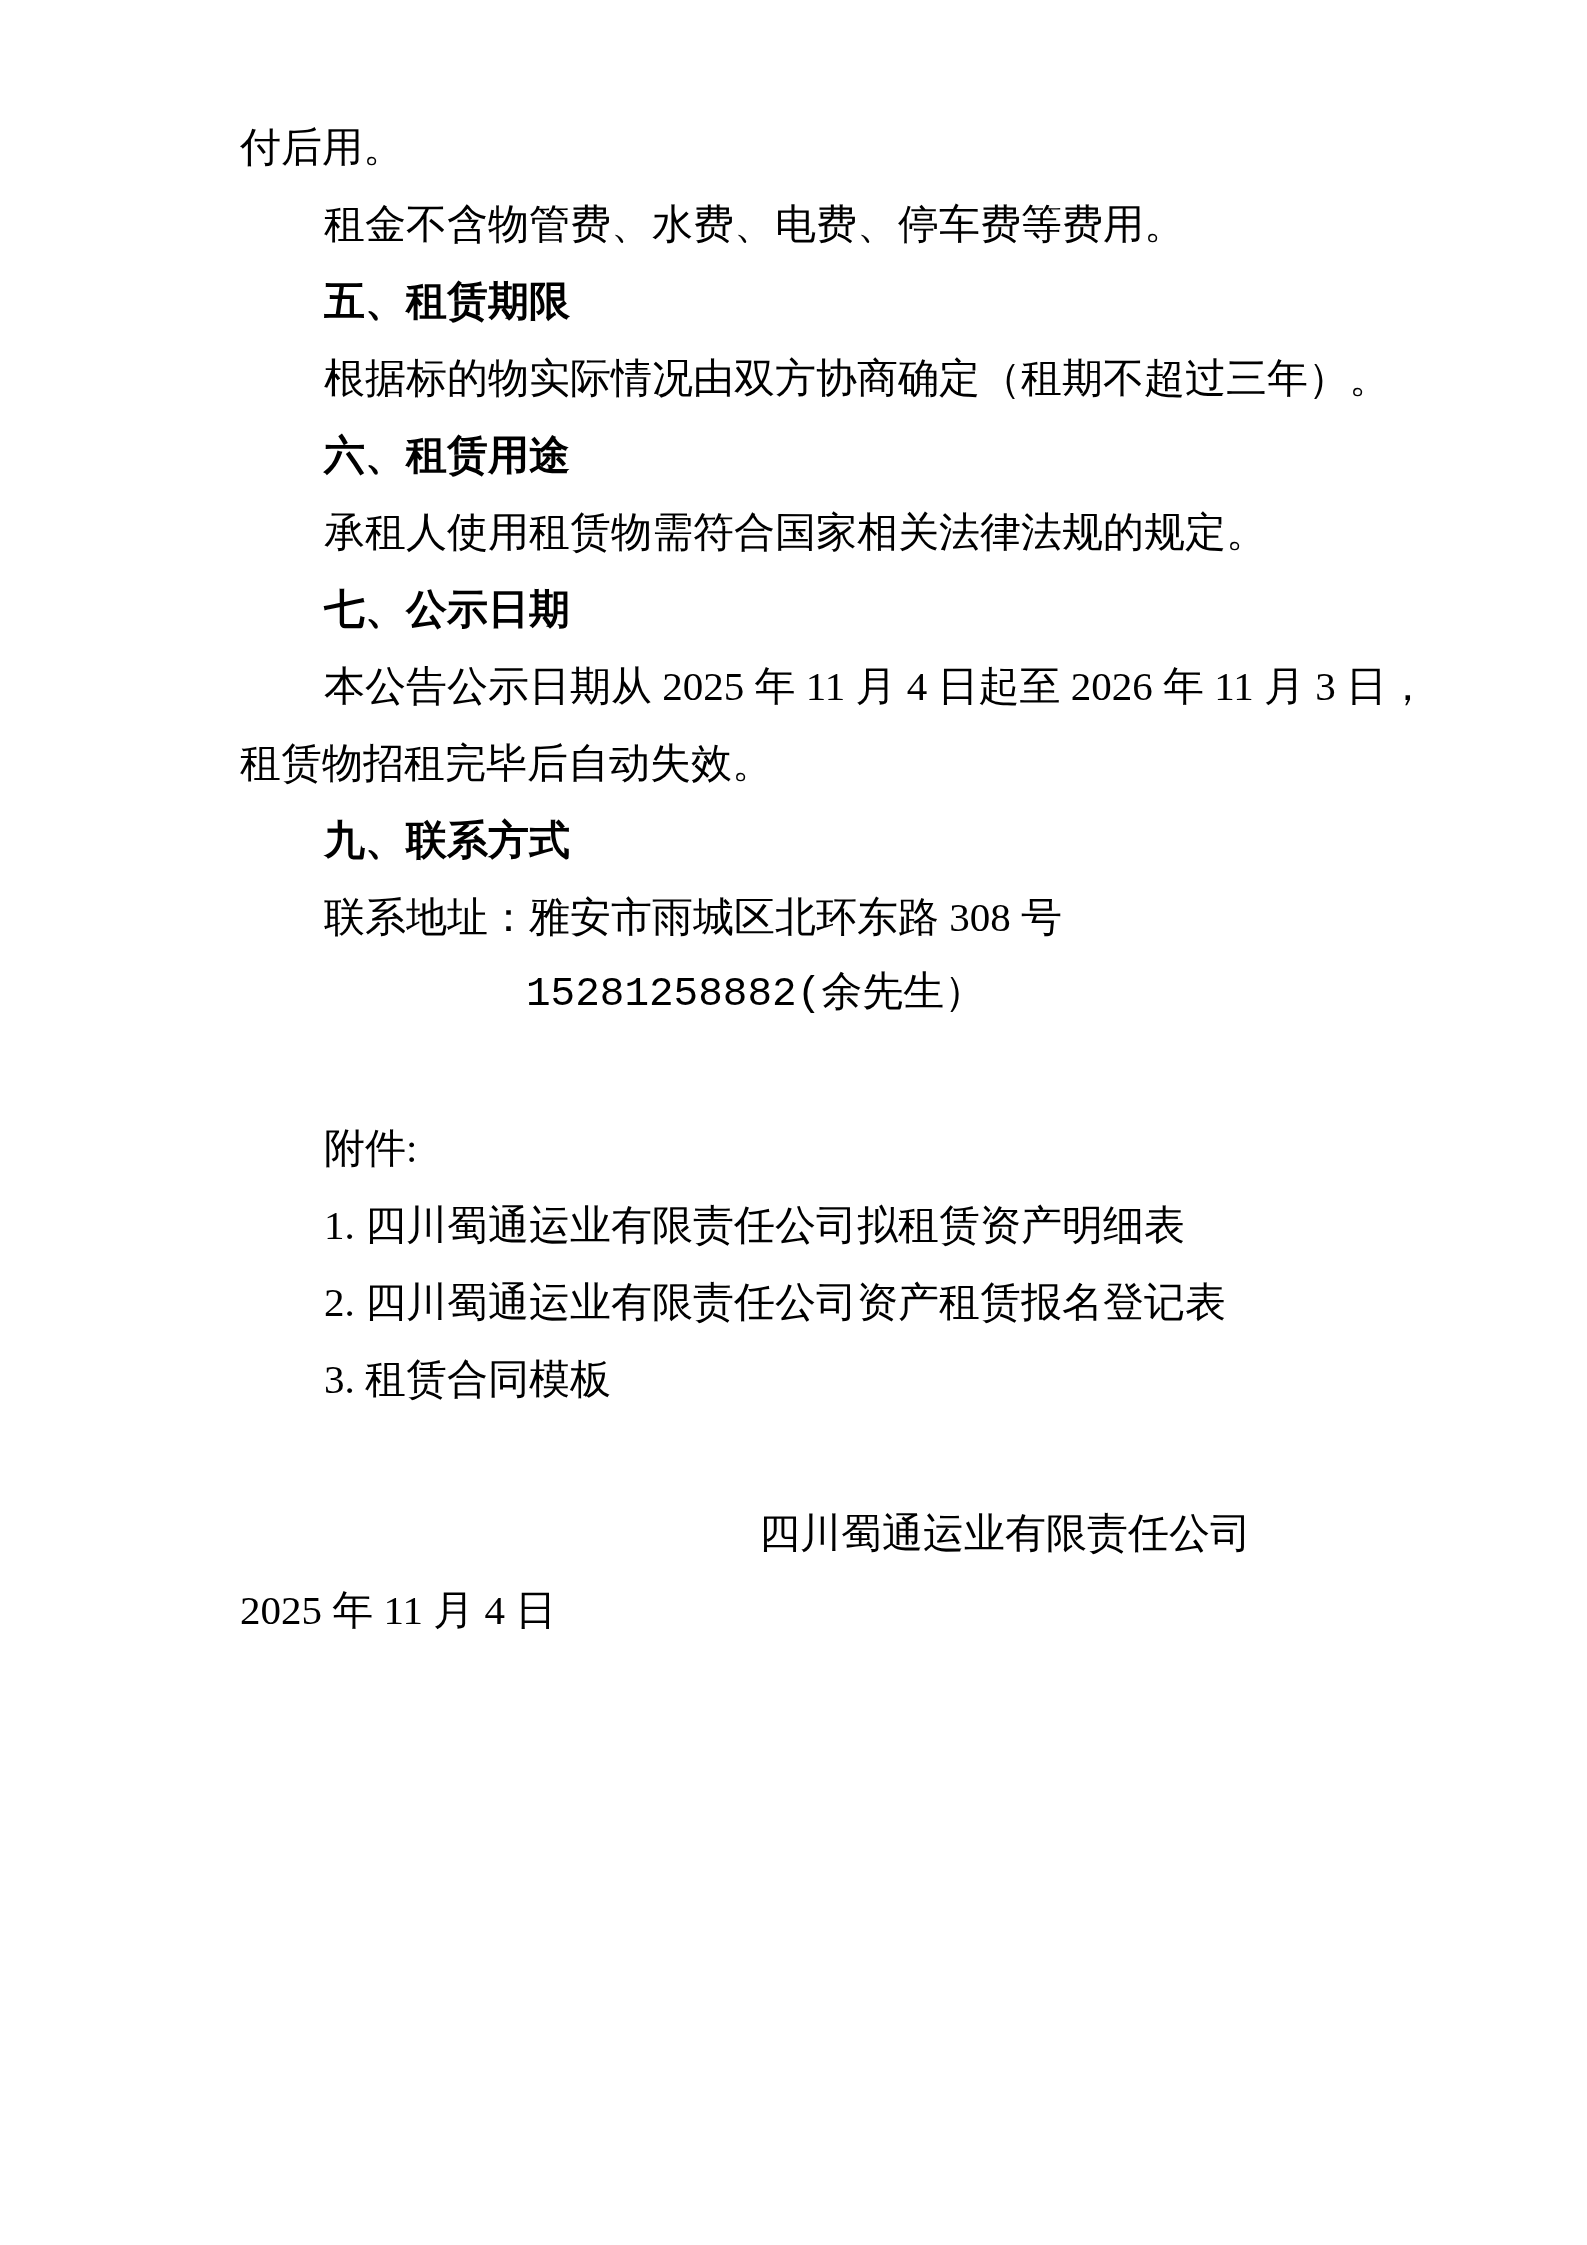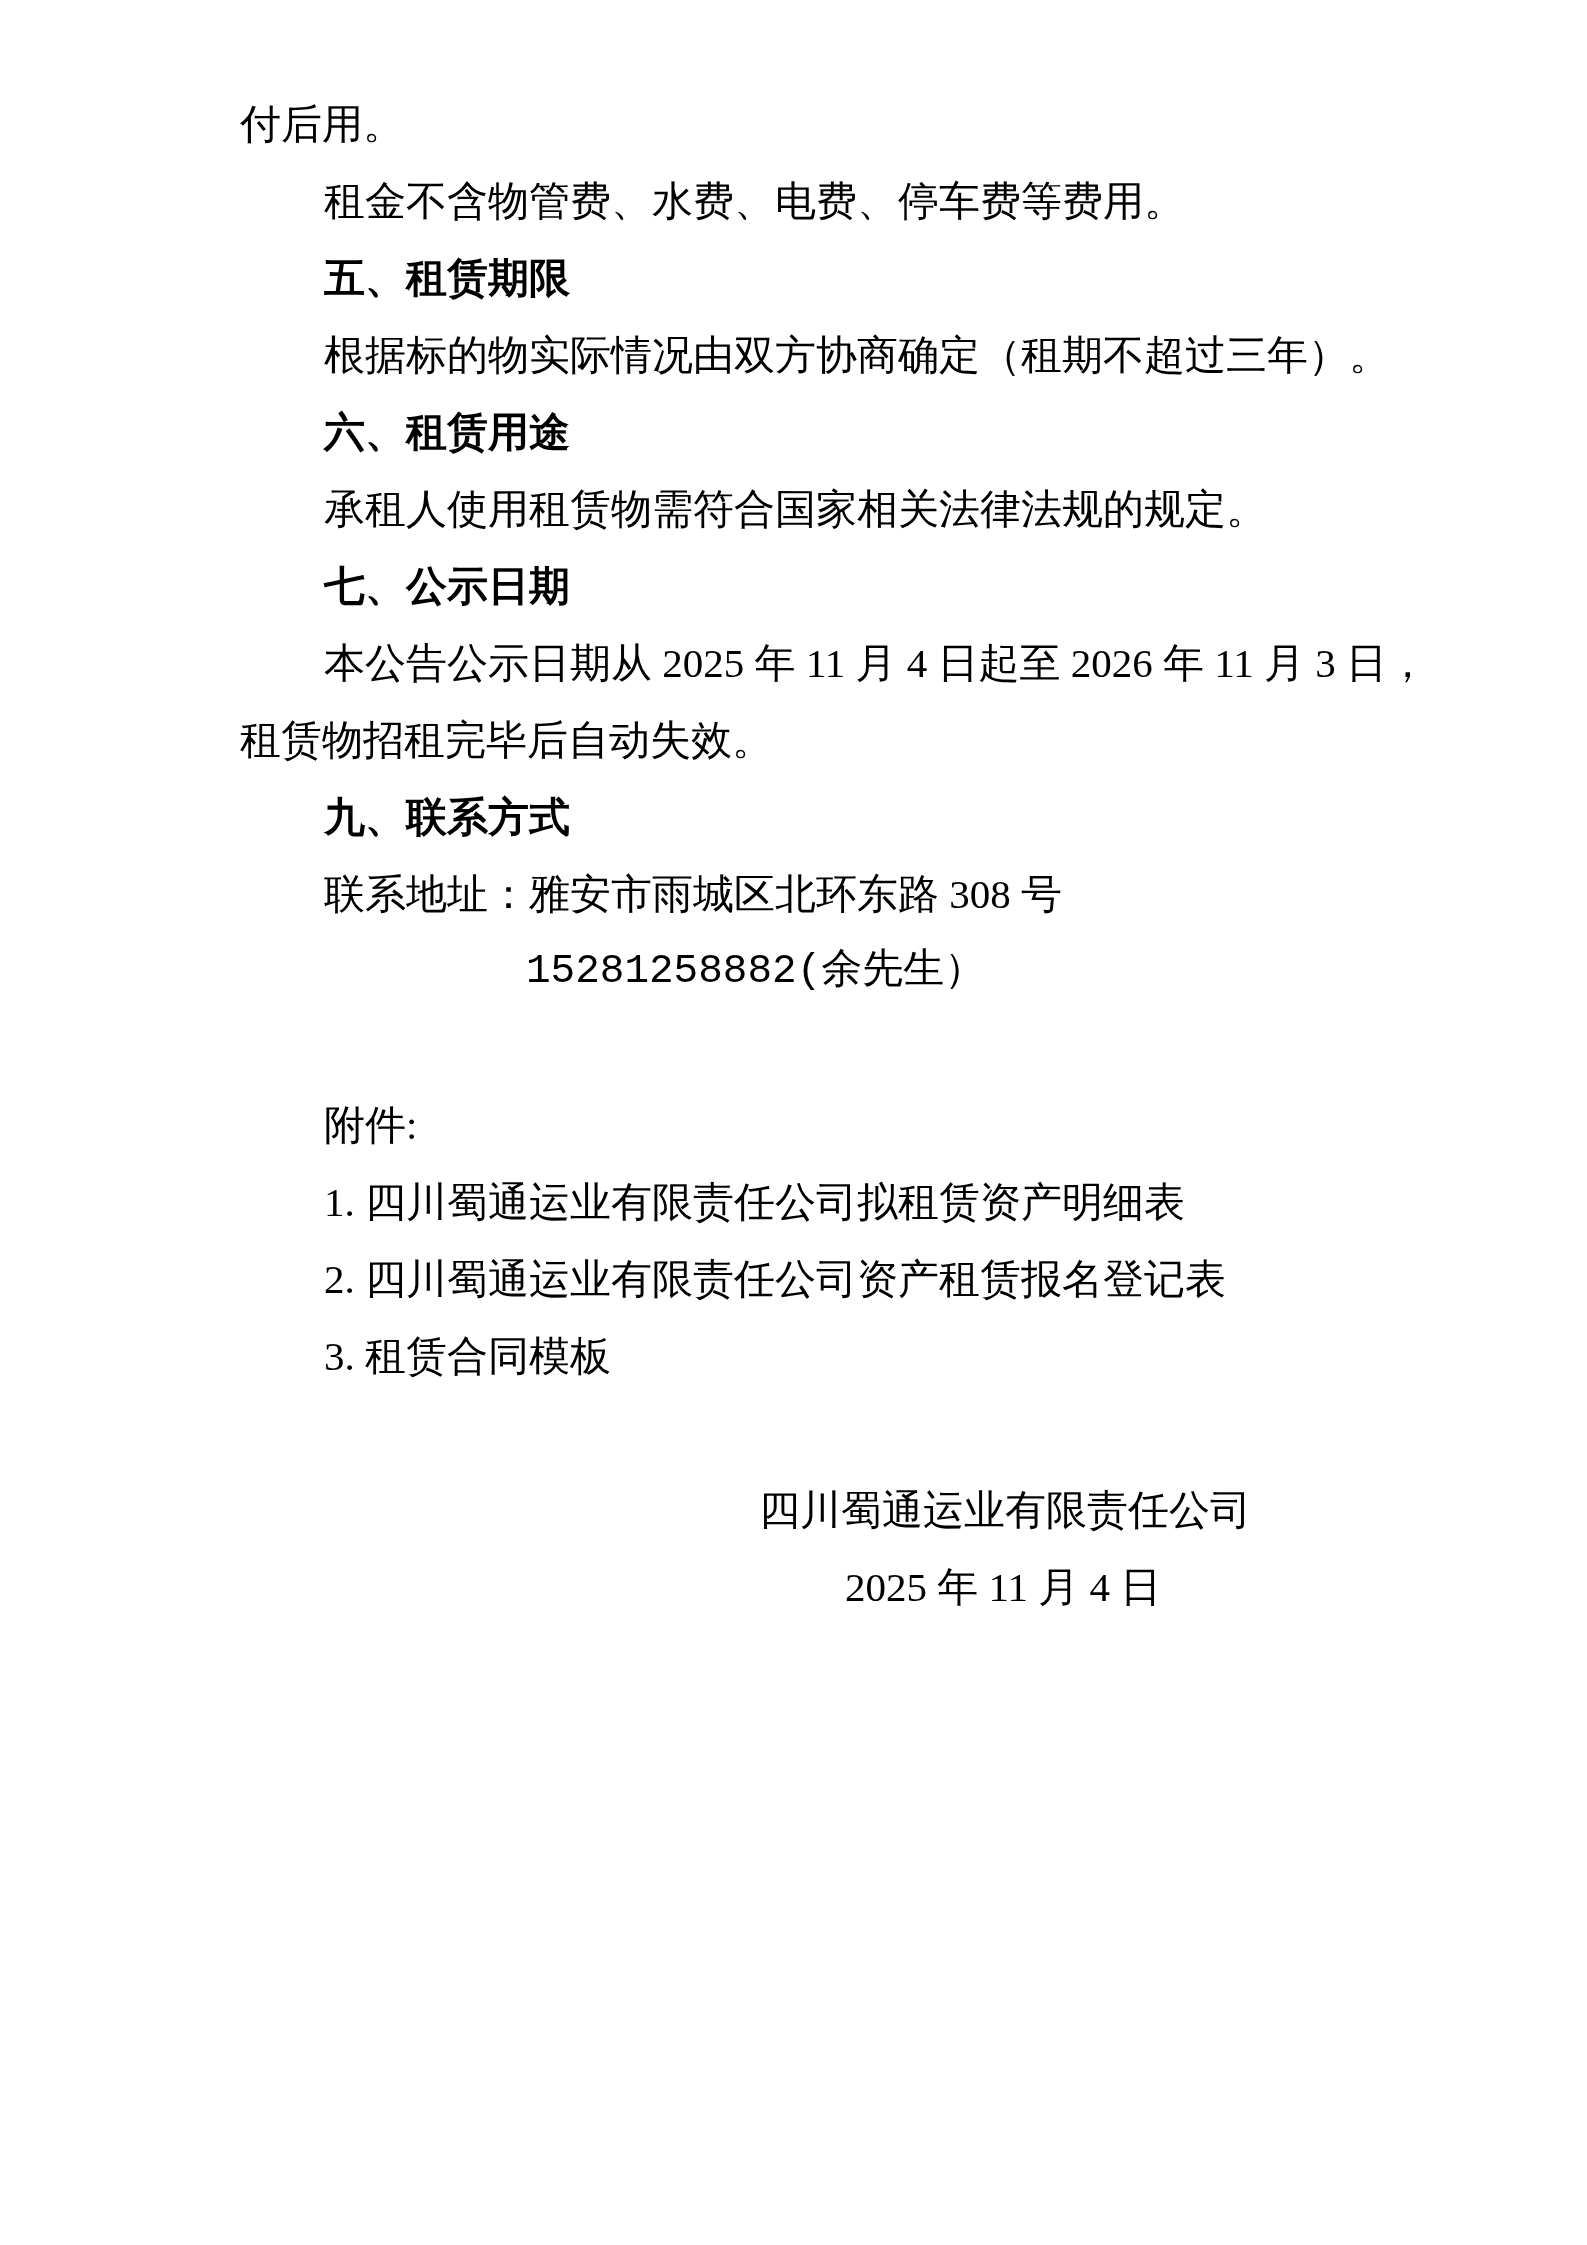--- a/index.html
+++ b/index.html
@@ -7,21 +7,21 @@
     padding: 0;
     background: #ffffff;
   }
   .page {
     position: relative;
     width: 1587px;
     height: 2245px;
     background: #ffffff;
     color: #000000;
     box-sizing: border-box;
-    padding: 86px 150px 0 240px;
+    padding: 109px 150px 0 240px;
     overflow: hidden;
   }
   .doc-line {
     font-family: "Liberation Serif", "DejaVu Serif", serif;
     font-size: 41px;
     line-height: 77px;
     white-space: nowrap;
     color: #000000;
   }
   .heading {
@@ -36,21 +36,20 @@
     margin-left: 286px;     
     font-family: Liberation Mono, monospace;
   }
   .gap-above {
     margin-top: 77px;       
   }
   .sign-company {
     margin-left: 519px;
   }
   .sign-date {
-    margin-left: 605px;
   }
 </style>
 </head>
 <body>
 
 <div class="page">
 
   <div class="doc-line">付后用。</div>
 
   <div class="doc-line indent">租金不含物管费、水费、电费、停车费等费用。</div>

